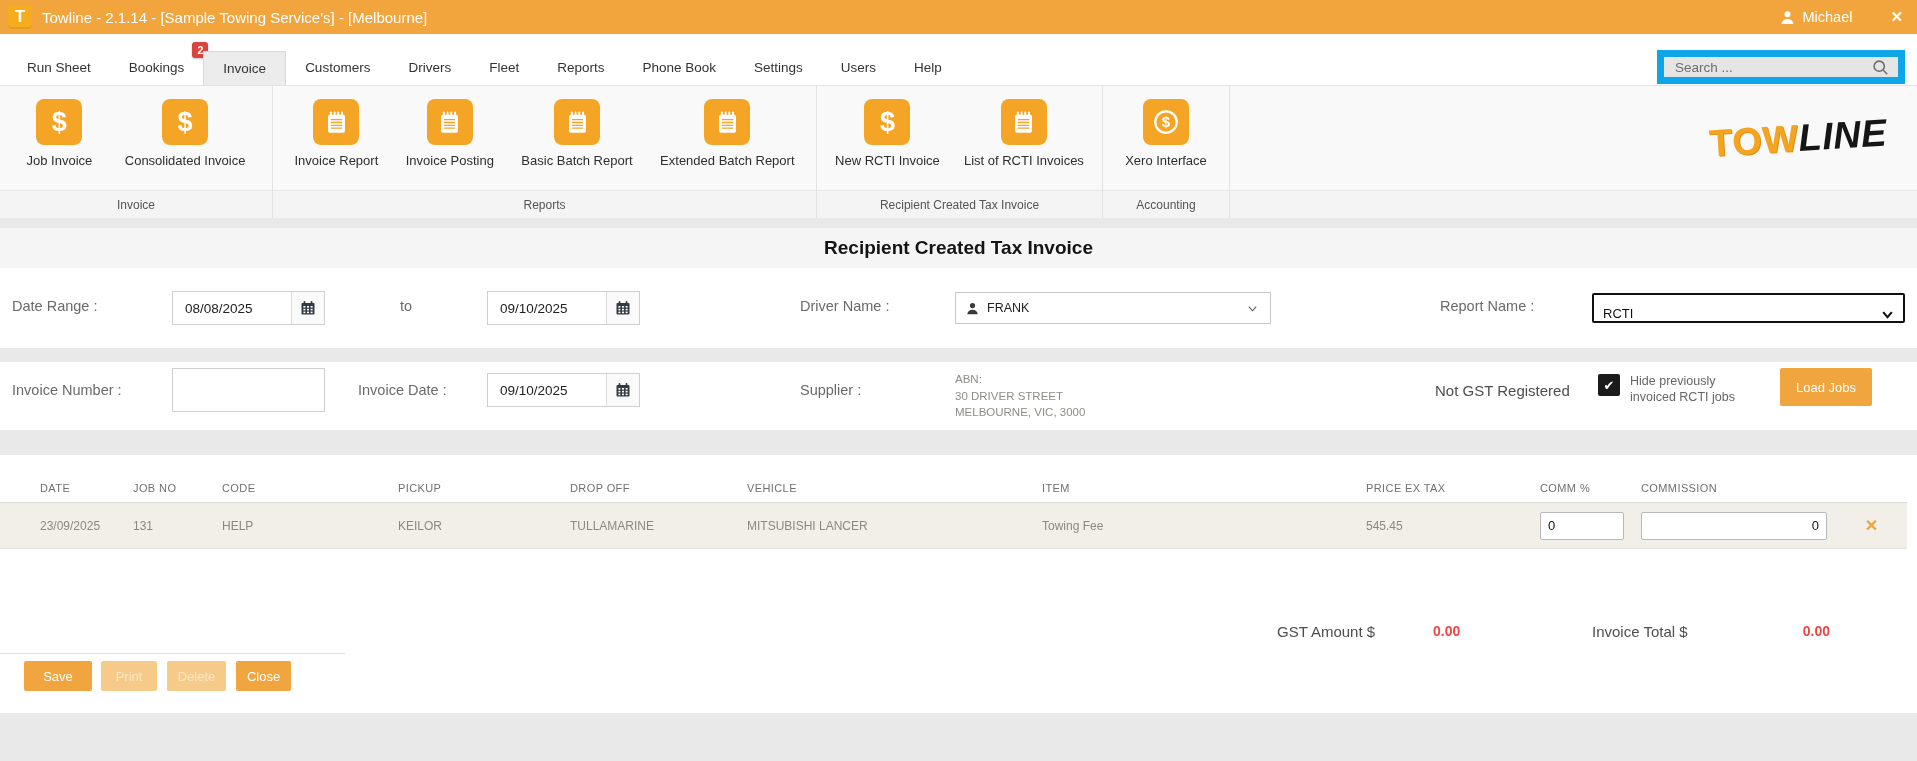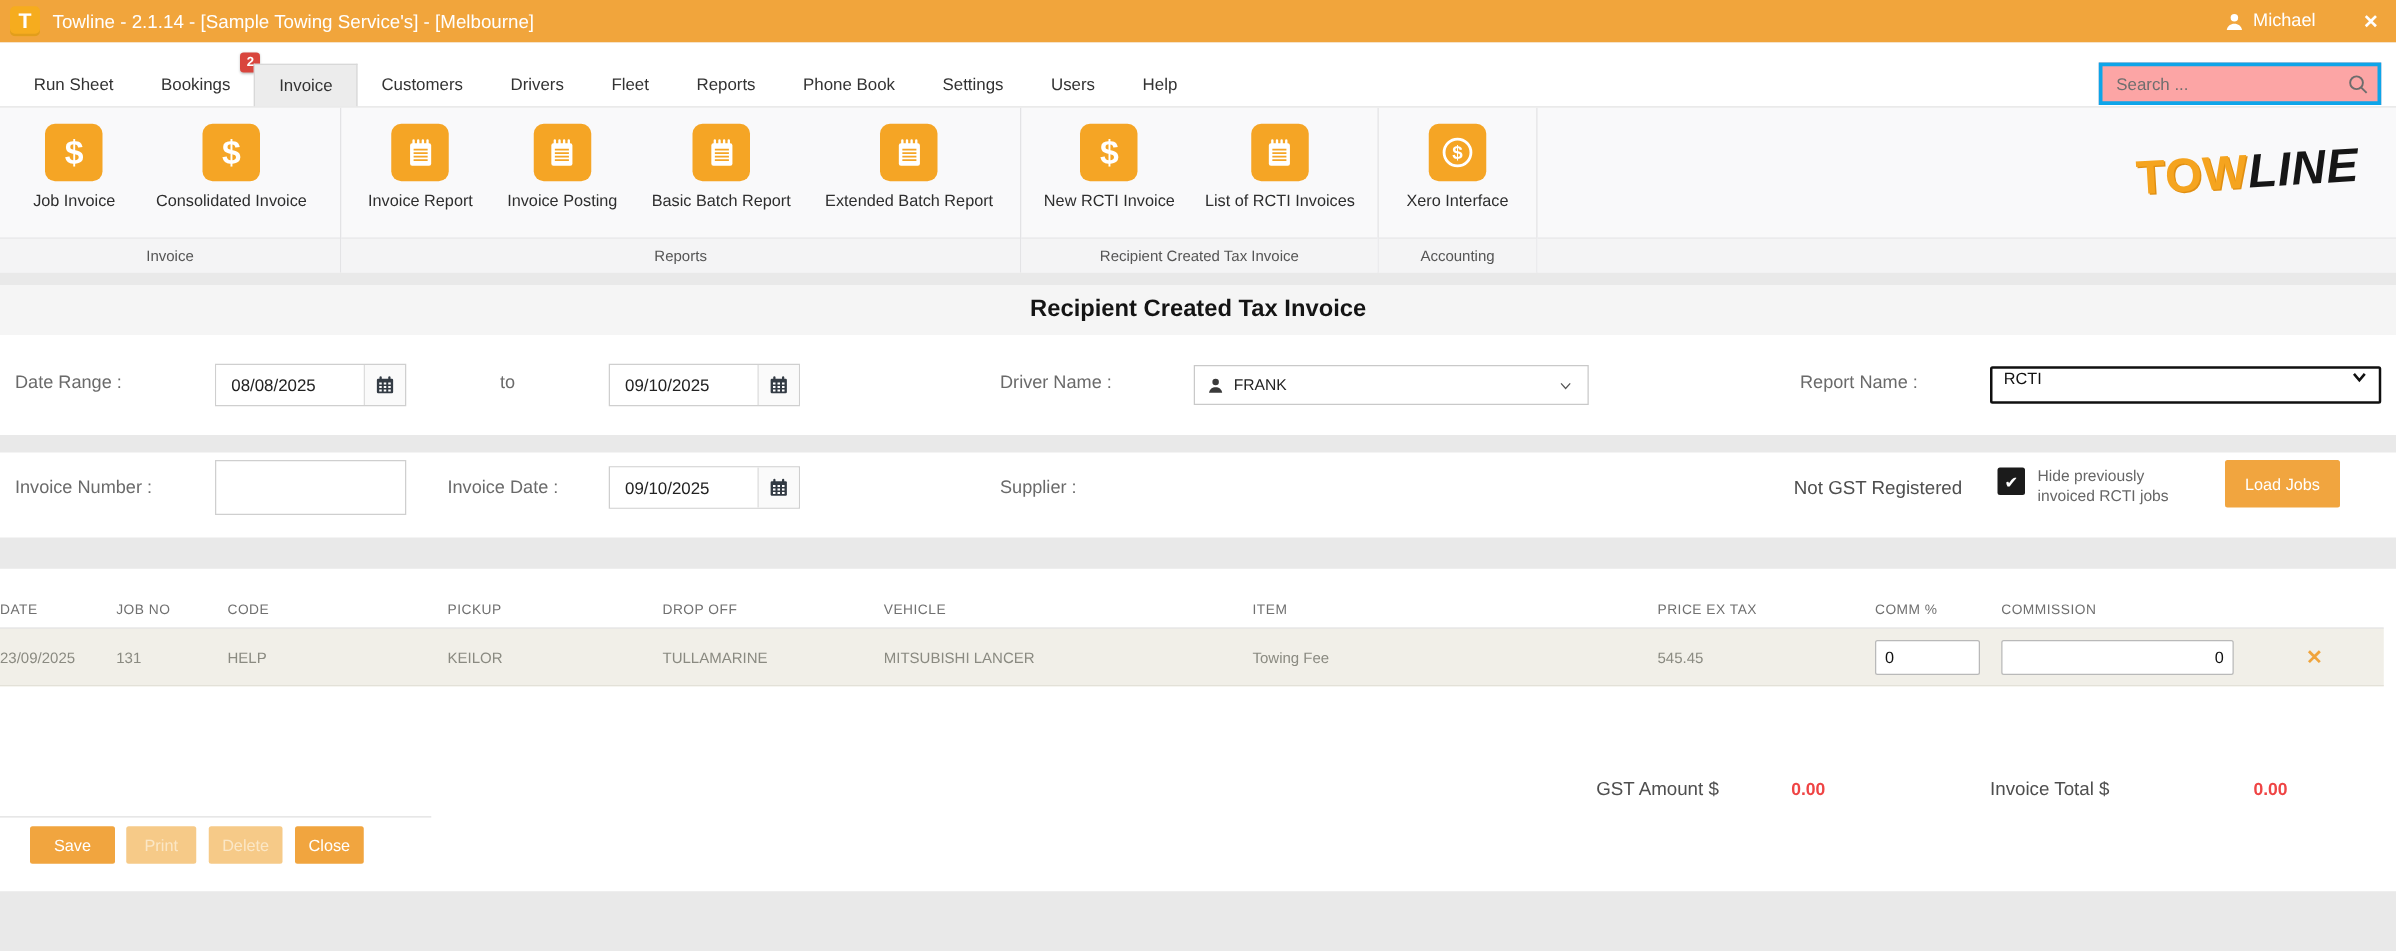--- a/index.html
+++ b/index.html
@@ -13,21 +13,21 @@
   .tb-title { color:#fff; font-size:15px; }
   .tb-right { display:flex; align-items:center; gap:38px; }
   .tb-user { display:flex; align-items:center; gap:7px; color:#fff; font-size:14.5px; }
   .tb-close { color:#fff; font-size:15px; font-weight:bold; cursor:default; }
 
   
   .tabbar { position:relative; height:52px; background:#fff; display:flex; align-items:flex-end; padding-left:8px; border-bottom:1px solid #E4E4E4; }
   .tab { position:relative; height:34px; line-height:33px; padding:0 19px; font-size:13.5px; color:#333; cursor:default; white-space:nowrap; }
   .tab--active { background:#ECECEC; border:1px solid #D8D8D8; border-bottom:none; }
   .badge { position:absolute; top:-9px; right:-5px; min-width:16px; height:16px; background:#D9453D; border-radius:3px; color:#fff; font-size:10.5px; font-weight:bold; line-height:16px; text-align:center; padding:0 3px; box-shadow:0 1px 2px rgba(0,0,0,.25); }
-  .searchbox { position:absolute; right:12px; top:16px; width:226px; height:34px; border:3px solid #0ea5e9; background:#fca5a5; display:flex; align-items:center; }
+  .searchbox { position:absolute; right:12px; top:16px; width:248px; height:34px; border:7px solid #0ea5e9; background:#e5e5e5; display:flex; align-items:center; }
   .searchbox input { flex:1; border:none; outline:none; font-size:13.5px; color:#444; padding:0 8px 0 11px; font-family:inherit; background:transparent; }
   .searchbox input::placeholder { color:#6e6e6e; }
   .search-ic { margin-right:9px; display:flex; }
 
   
   .ribbon { display:flex; height:132px; background:#F9F9FA; }
   .rgroup { display:flex; flex-direction:column; border-right:1px solid #E3E3E5; }
   .rgroup--logo { flex:1; border-right:none; }
   .rbuttons { flex:1; display:flex; justify-content:space-evenly; align-items:flex-start; padding-top:13px; }
   .rbtn { display:flex; flex-direction:column; align-items:center; gap:8px; cursor:default; padding:0 6px; }
@@ -53,32 +53,32 @@
   .flabel { font-size:14.5px; color:#6a6a6a; white-space:nowrap; }
 
   .dateinput { display:flex; width:153px; height:34px; border:1px solid #CFCFCF; background:#fff; }
   .dateinput input { flex:1; min-width:0; border:none; outline:none; font-size:13.5px; color:#222; padding-left:12px; font-family:inherit; }
   .cal-seg { width:33px; border-left:1px solid #DDD; background:#FAFAFA; display:flex; align-items:center; justify-content:center; }
 
   .plaininput { width:153px; height:44px; border:1px solid #CFCFCF; background:#fff; font-size:13.5px; color:#222; padding:0 10px; outline:none; font-family:inherit; }
 
   .driver-dd { width:316px; height:32px; border:1px solid #C9C9C9; background:#fff; display:flex; align-items:center; padding:0 12px 0 10px; gap:8px; font-size:12.5px; color:#222; }
   .driver-dd .chev { margin-left:auto; display:flex; }
-  .report-sel { width:313px; height:30px; border:2px solid #101010; border-radius:2px; background:#fff; display:flex; align-items:flex-start; padding:0 9px; font-size:13px; color:#111; }
+  .report-sel { width:313px; height:30px; border:2px solid #101010; border-radius:2px; background:#fff; display:flex; align-items:flex-end; padding:0 9px; font-size:13px; color:#111; }
   .report-sel .chev { margin-left:auto; display:flex; }
 
   .supplier { font-size:11.5px; color:#8E8E86; line-height:1.45; }
   .notgst { font-size:15px; color:#4e4e4e; }
   .checkbox { width:22px; height:22px; background:#1b1b1b; border-radius:2px; color:#fff; font-size:13px; display:flex; align-items:center; justify-content:center; cursor:default; }
   .cb-label { font-size:12.5px; color:#666; line-height:1.3; }
   .btn { border:none; border-radius:2px; background:#F1A53F; color:#fff; font-size:13px; font-family:inherit; cursor:default; }
   .btn--load { width:92px; height:38px; }
 
   
-  .thead, .trow { display:grid; grid-template-columns:93px 89px 176px 172px 177px 295px 324px 174px 101px 195px 1fr; align-items:center; position:absolute; left:0; right:10px; }
+  .thead, .trow { display:grid; grid-template-columns:93px 89px 176px 172px 177px 295px 324px 174px 101px 195px 1fr; padding-left:40px; align-items:center; position:absolute; left:0; right:10px; }
   .thead { top:18px; height:30px; border-bottom:1px solid #DCDCDC; }
   .th { font-size:11px; color:#707070; letter-spacing:.4px; white-space:nowrap; }
   .trow { top:48px; height:46px; background:#F1EFE8; border-bottom:1px solid #E3E1D8; }
   .td { font-size:12px; color:#8A8A81; white-space:nowrap; }
   .cominput { width:84px; height:28px; border:1px solid #B9B9B9; border-radius:2px; font-size:13px; color:#111; padding:0 7px; outline:none; font-family:inherit; }
   .cominput--right { width:186px; text-align:right; }
   .row-del { justify-self:center; color:#F0A43C; font-weight:bold; font-size:16px; cursor:default; }
 
   .tot-label { font-size:15px; color:#4e4e4e; }
   .tot-value { font-size:14px; font-weight:bold; color:#ef4444; }
@@ -344,20 +344,25 @@
                 <rect x="7" y="8.8" width="2" height="1.6"></rect>
                 <rect x="10.6" y="8.8" width="2" height="1.6"></rect>
                 <rect x="3.4" y="11.6" width="2" height="1.6"></rect>
                 <rect x="7" y="11.6" width="2" height="1.6"></rect>
                 <rect x="10.6" y="11.6" width="2" height="1.6"></rect>
               </g>
             </svg>
         </span>
       </div>
       <span class="abs flabel" style="left:800px; top:20px">Supplier :</span>
+      <div class="abs supplier" style="left:955px; top:9px">
+        <div>ABN:</div>
+        <div>30 DRIVER STREET</div>
+        <div>MELBOURNE, VIC, 3000</div>
+      </div>
       <span class="abs notgst" style="left:1435px; top:20px">Not GST Registered</span>
       <div class="abs checkbox" style="left:1598px; top:12px">
         <span>✔</span>
       </div>
       <div class="abs cb-label" style="left:1630px; top:11px">
         <div>Hide previously</div>
         <div>invoiced RCTI jobs</div>
       </div>
       <button class="abs btn btn--load" style="left:1780px; top:6px">Load Jobs</button>
     </div>

